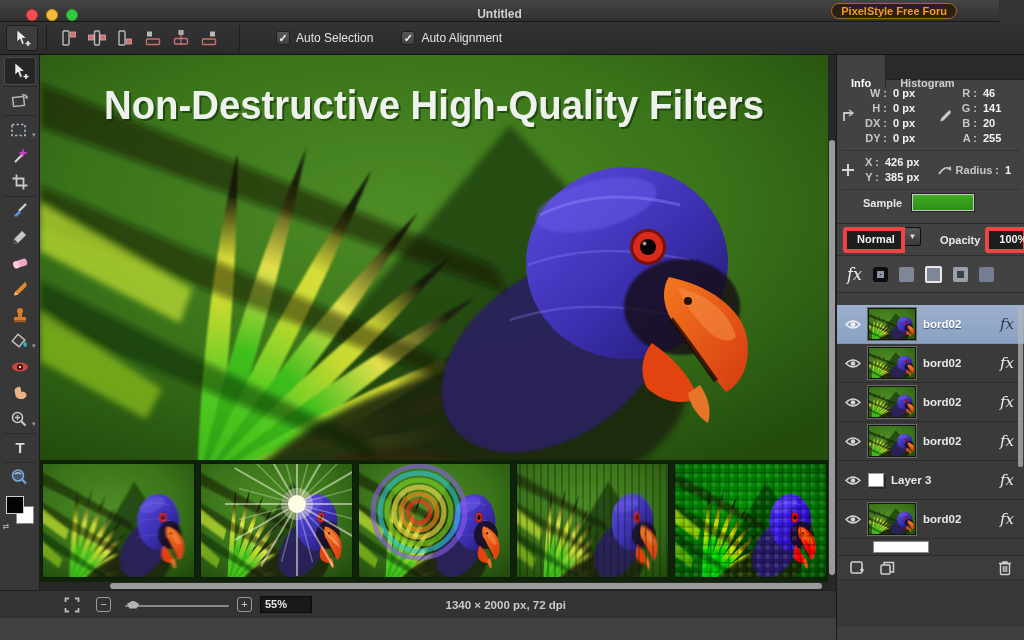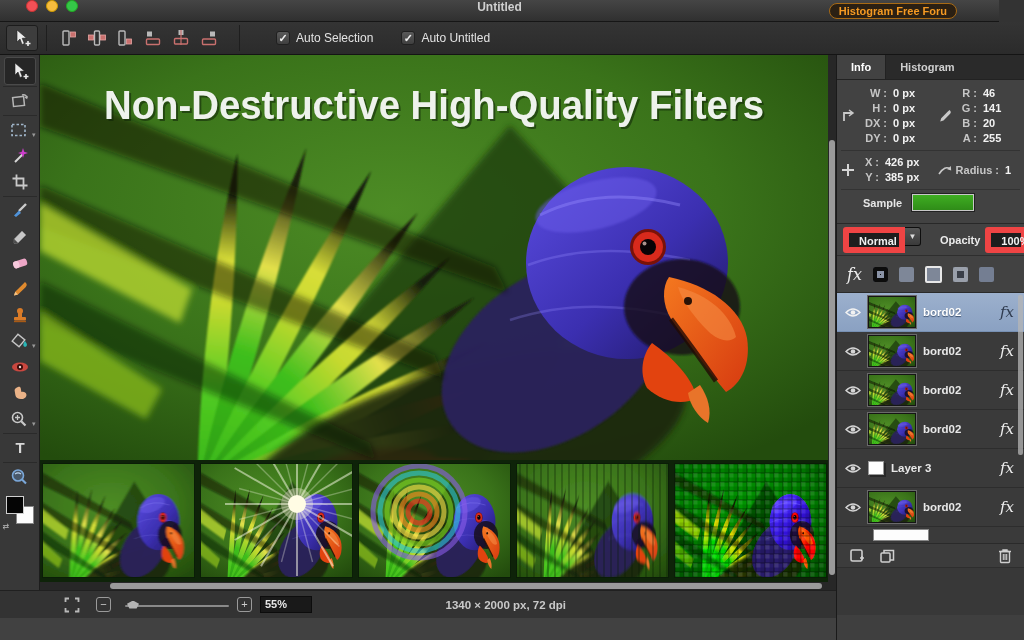--- a/index.html
+++ b/index.html
@@ -3,21 +3,21 @@
 <meta charset="utf-8">
 <style>
   * { margin:0; padding:0; box-sizing:border-box; }
   html,body { width:1024px; height:640px; overflow:hidden; background:#2c2c2c;
     font-family:"Liberation Sans", sans-serif; -webkit-font-smoothing:antialiased; }
   #app { position:relative; width:1024px; height:640px; background:#333; }
 
   
   #titlebar { position:absolute; left:0; top:0; width:999px; height:22px;
     background:linear-gradient(#454545,#303030); border-bottom:1px solid #161616;
-    display:flex; align-items:flex-start; }
+    display:flex; align-items:flex-end; }
   .tlights { display:flex; gap:8px; margin-left:26px; }
   .tl { width:12px; height:12px; border-radius:50%; }
   .tl.red{ background:#f25056; border:1px solid #c33; }
   .tl.yel{ background:#f6bc3e; border:1px solid #c90; }
   .tl.grn{ background:#35c748; border:1px solid #2a2; }
   #wintitle { position:absolute; left:0; right:0; text-align:center; color:#cfcfcf;
     font-size:12px; font-weight:bold; }
   #badge { position:absolute; right:42px; top:3px; background:#2b2013; color:#f59a23;
     border:1px solid #a86a14; border-radius:8px; font-size:11px; font-weight:bold;
     padding:1px 9px; }
@@ -80,48 +80,48 @@
   #zoomval { margin-left:8px; width:52px; height:17px; background:#191919; border:1px solid #0c0c0c;
     color:#e8e8e8; font-size:11px; font-weight:bold; padding:1px 4px; }
   #docinfo { position:absolute; left:60.5%; transform:translateX(-50%); font-size:11.5px;
     font-weight:bold; color:#c9c9c9; }
   #bottomstrip { position:absolute; left:0; top:618px; width:836px; height:22px; background:#414141; }
 
   
   #rightpanel { position:absolute; left:836px; top:55px; width:188px; height:585px;
     background:#3f3f3f; border-left:1px solid #1a1a1a; color:#ddd; font-size:11px; }
   .tabbar { height:25px; background:#2a2a2a; display:flex; border-bottom:1px solid #222; }
-  .tab { padding:0 14px; line-height:24px; font-weight:bold; color:#cfcfcf; }
+  .tab { padding:16px 14px; line-height:24px; font-weight:bold; color:#cfcfcf; }
   .tab.active { background:#424242; color:#fff; border-right:1px solid #222; }
   #infobody { height:144px; background:#424242; border-bottom:1px solid #282828; padding:6px 4px 0 4px; }
   .inforow { display:flex; }
   .infocol { display:flex; align-items:center; }
   .ilabels { text-align:right; color:#c6c6c6; font-weight:bold; line-height:15px; }
   .ivals { text-align:left; color:#f2f2f2; font-weight:bold; line-height:15px; padding-left:6px; }
   .idivider { height:1px; background:#333; margin:4px 0; }
   .sampler { display:flex; align-items:center; gap:10px; padding-left:22px; margin-top:3px; }
   #samplesw { width:62px; height:17px; background:linear-gradient(#3fae22,#2f8c18);
     border:1px solid #c8c8c8; box-shadow:0 0 0 1px #222; }
   #blendrow { height:32px; background:#424242; display:flex; align-items:center; padding:0 6px; gap:5px;
     border-bottom:1px solid #2e2e2e; }
-  .ddbox { background:#1d1d1d; border:6px solid #ef4444; border-radius:3px 0 0 3px; color:#f0f0f0;
+  .ddbox { background:#1d1d1d; border:4px solid #ef4444; border-radius:3px 0 0 3px; color:#f0f0f0;
     font-weight:bold; padding:2px 10px; height:26px; }
   .ddarrow { background:linear-gradient(#565656,#3a3a3a); border:1px solid #0e0e0e; border-left:none;
     border-radius:0 3px 3px 0; color:#ddd; font-size:8px; height:19px; width:16px; text-align:center;
     line-height:18px; }
   #fxrow { height:37px; background:#424242; display:flex; align-items:center; gap:11px;
     padding:0 10px; border-bottom:1px solid #2a2a2a; }
   .fxg { font-family:"DejaVu Serif", serif; font-style:italic; font-size:16px; color:#efefef; }
   .stybtn { width:15px; height:15px; border-radius:2px; }
   .sty1 { background:#0c0c0c; box-shadow:inset 0 0 0 4px #0c0c0c, inset 0 0 0 7px #8a93a6; }
   .sty2 { background:#7e8798; }
   .sty3 { background:#7e8798; border:2px solid #e8e8e8; width:17px; height:17px; }
   .sty4 { background:#9aa0ab; box-shadow:inset 0 0 0 4px #9aa0ab, inset 0 0 0 8px #3a3f48; }
   .sty5 { background:#747e92; }
-  #layerlist { height:250px; overflow:hidden; position:relative; background:#3a3a3a; }
+  #layerlist { height:250px; overflow:hidden; position:relative; background:#3a3a3a;margin-top:12px; }
   .lrow { height:39px; display:flex; align-items:center; gap:7px; padding:0 6px 0 8px;
     border-bottom:1px solid #2d2d2d; background:#3a3a3a; }
   .lrow.sel { background:linear-gradient(#9cb0cd,#8aa1c2); border-bottom:1px solid #7790b3; }
   .lrow.sel .lname { color:#fff; text-shadow:0 1px 1px rgba(40,60,90,.8); }
   .lrow.sel .lfx { color:#2e3a4e; }
   .lname { flex:1; color:#e8e8e8; font-weight:bold; font-size:11.5px; }
   .lfx { font-family:"DejaVu Serif", serif; font-style:italic; font-size:15px; color:#efefef;
     margin-right:4px; }
   .lthumbwrap { width:48px; height:32px; border:1px solid #151515; outline:1px solid #6a6a6a;
     background:#222; flex:0 0 auto; overflow:hidden; }
@@ -144,21 +144,21 @@
 
 <div id="app">
 
   <div id="titlebar">
     <div class="tlights">
       <span class="tl red"></span>
       <span class="tl yel"></span>
       <span class="tl grn"></span>
     </div>
     <div id="wintitle">Untitled</div>
-    <div id="badge">Histogram Free Foru</div>
+    <div id="badge">PixelStyle Free Foru</div>
   </div>
 
   <div id="optionsbar">
     <div class="curtool">
       <svg width="18" height="18" viewBox="0 0 18 18">
         <path d="M4,1 L4,13 L7,10 L9,15.5 L11.3,14.5 L9.2,9.3 L13.4,9 Z" fill="#ececec" stroke="#222" stroke-width=".6"></path>
         <path d="M12.5,14.5 h5 M15,12 v5" stroke="#ececec" stroke-width="1.6"></path>
       </svg>
     </div>
     <div class="vsep"></div>
@@ -203,21 +203,21 @@
     </div>
 
     <div class="vsep" style="margin-left:16px"></div>
 
     <label class="cb">
       <span class="cbbox">✓</span>
       <span>Auto Selection</span>
     </label>
     <label class="cb">
       <span class="cbbox">✓</span>
-      <span>Auto Untitled</span>
+      <span>Auto Alignment</span>
     </label>
   </div>
 
   <div id="toolsidebar">
     <div class="tbtn sel">
       <svg width="18" height="18" viewBox="0 0 18 18">
         <path d="M4,1 L4,13 L7,10 L9,15.5 L11.3,14.5 L9.2,9.3 L13.4,9 Z" fill="#ececec" stroke="#222" stroke-width=".6"></path>
         <path d="M12.5,14.5 h5 M15,12 v5" stroke="#ececec" stroke-width="1.6"></path>
       </svg>
     </div>

